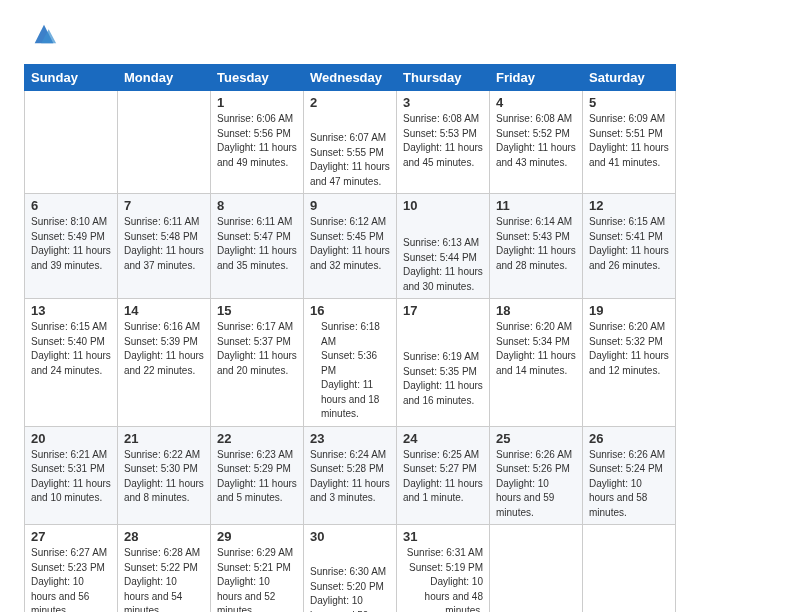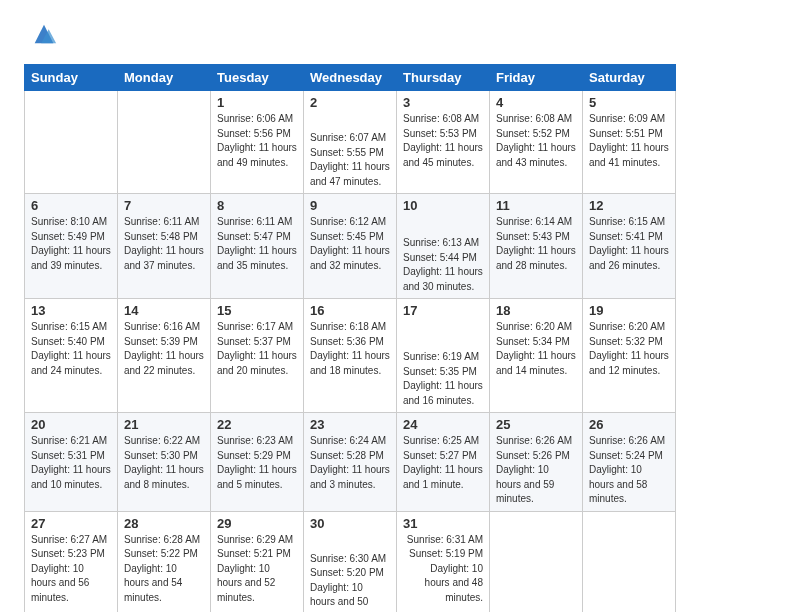--- a/index.html
+++ b/index.html
@@ -228,21 +228,21 @@
 Daylight: 11 hours and 22 minutes.</div>
           </td>
           <td>
             <span class="day-num">15</span>
             <div class="day-info" style="white-space: pre-line;">Sunrise: 6:17 AM
 Sunset: 5:37 PM
 Daylight: 11 hours and 20 minutes.</div>
           </td>
           <td>
             <span class="day-num">16</span>
-            <div class="day-info" style="white-space: pre-line;">Sunrise: 6:18 AM
+            <div class="day-info" style="white-space: pre-line; margin-left: 11px;">Sunrise: 6:18 AM
 Sunset: 5:36 PM
 Daylight: 11 hours and 18 minutes.</div>
           </td>
           <td>
             <span class="day-num">17</span>
             <div class="day-info" style="white-space: pre-line; margin-top: 32px;">Sunrise: 6:19 AM
 Sunset: 5:35 PM
 Daylight: 11 hours and 16 minutes.</div>
           </td>
           <td>

